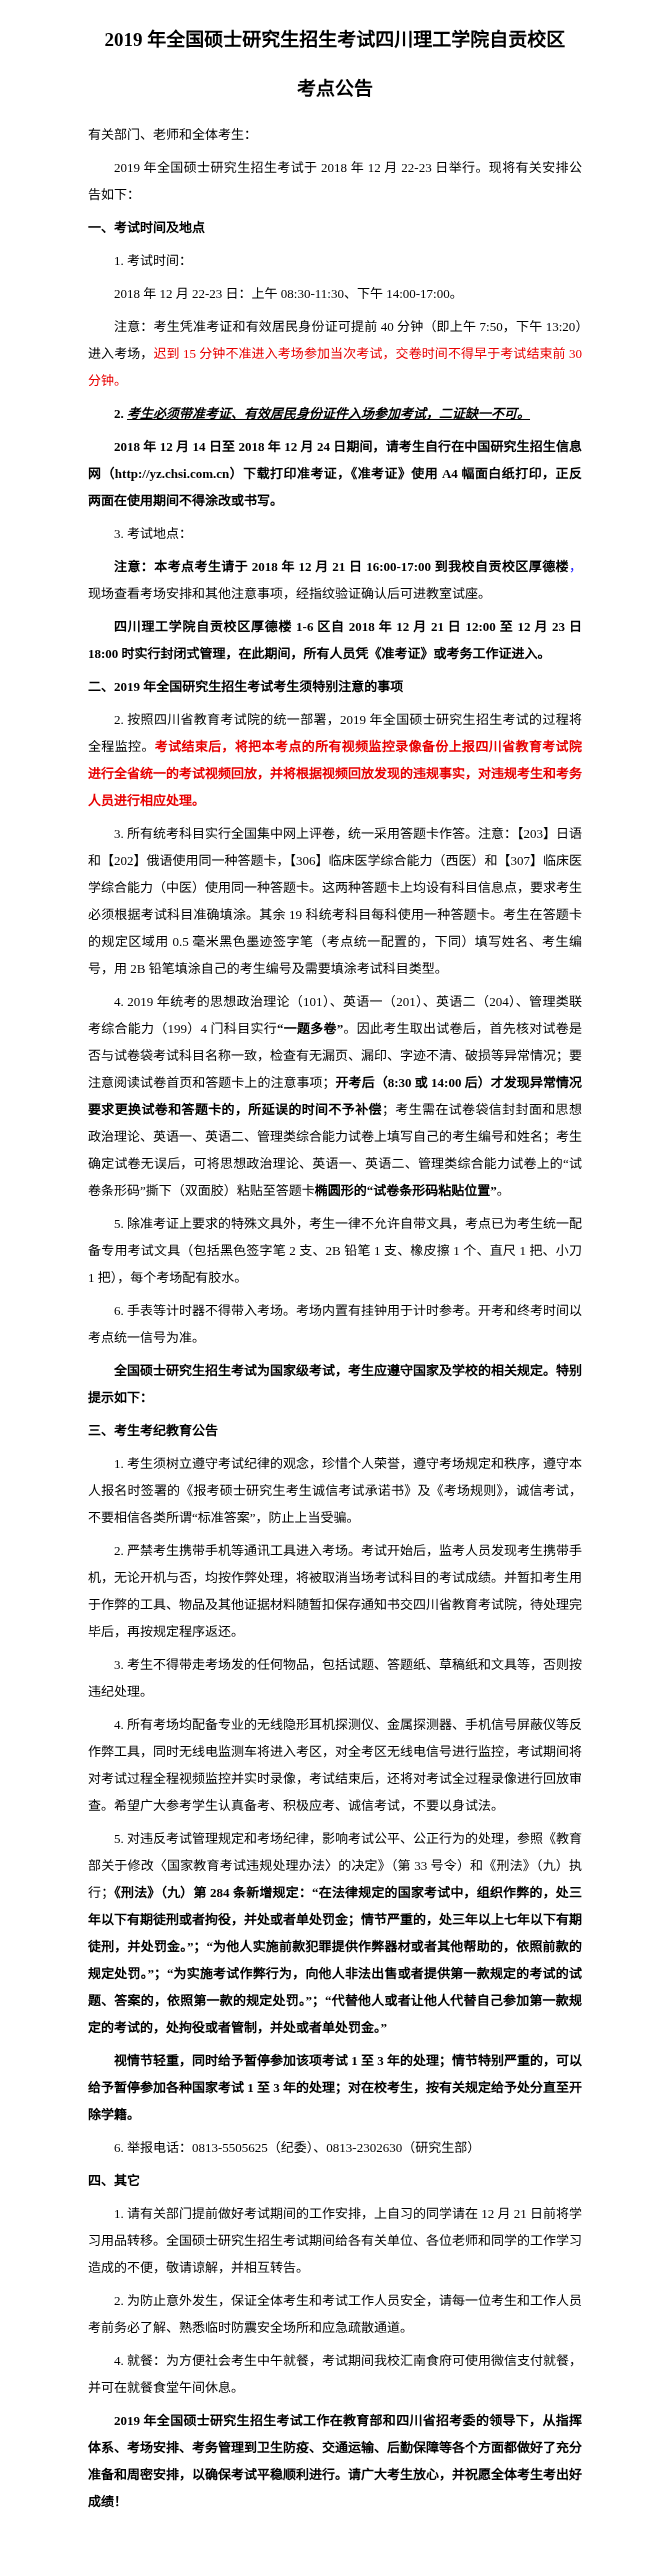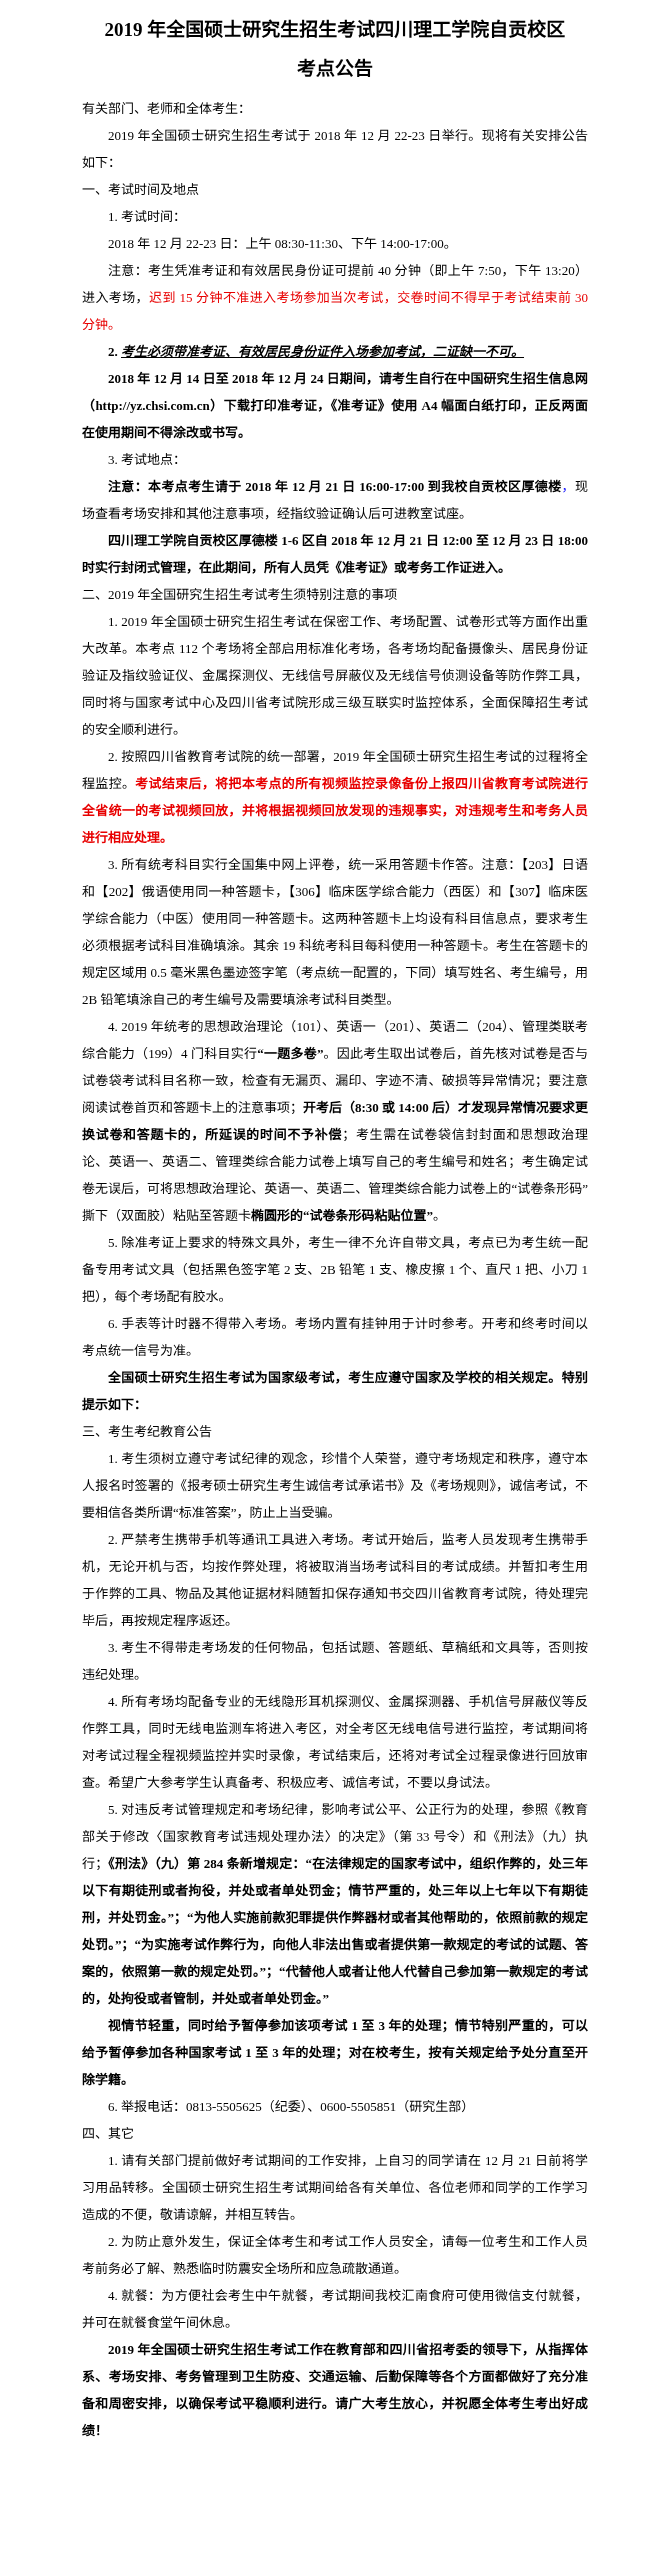--- a/index.html
+++ b/index.html
@@ -14,26 +14,26 @@
     color: #000000;
     font-family: "Liberation Serif", "DejaVu Serif", serif;
     font-size: 13px;
     line-height: 27px;
   }
   .title {
     text-align: center;
     font-weight: bold;
     font-size: 19px;
     line-height: 33px;
-    margin: 6px;
+    margin: 16px;
   }
   .title-block { margin-bottom: 10.4px; }
-  p.para { margin: 0; text-align: justify; }
+  p.para { margin: 6px; text-align: justify; }
   p.indent { text-indent: 2em; }
-  p.heading { font-weight: normal; }
+  p.heading { font-weight: bold; }
   p.right { text-align: right; padding-right: 18.3px; }
   p.phone-indent { text-indent: 9em; }
   .b { font-weight: bold; }
   .u { text-decoration: underline; font-style: italic; }
   .red { color: #e80000; }
   .blue { color: #1414ff; }
 </style>
 </head>
 <body>
 
@@ -48,35 +48,34 @@
       <p class="para heading"><span>一、考试时间及地点</span></p>
       <p class="para indent"><span>1. 考试时间：</span></p>
       <p class="para indent"><span>2018 年 12 月 22-23 日：上午 08:30-11:30、下午 14:00-17:00。</span></p>
       <p class="para indent"><span>注意：考生凭准考证和有效居民身份证可提前 40 分钟（即上午 7:50，下午 13:20）进入考场，</span><span class="red">迟到 15 分钟不准进入考场参加当次考试，交卷时间不得早于考试结束前 30 分钟。</span></p>
       <p class="para indent"><span class="b">2. </span><span class="b u">考生必须带准考证、有效居民身份证件入场参加考试，二证缺一不可。</span></p>
       <p class="para indent"><span class="b">2018 年 12 月 14 日至 2018 年 12 月 24 日期间，请考生自行在中国研究生招生信息网（http://yz.chsi.com.cn）下载打印准考证，《准考证》使用 A4 幅面白纸打印，正反两面在使用期间不得涂改或书写。</span></p>
       <p class="para indent"><span>3. 考试地点：</span></p>
       <p class="para indent"><span class="b">注意：本考点考生请于 2018 年 12 月 21 日 16:00-17:00 到我校自贡校区厚德楼</span><span class="blue">，</span><span>现场查看考场安排和其他注意事项，经指纹验证确认后可进教室试座。</span></p>
       <p class="para indent"><span class="b">四川理工学院自贡校区厚德楼 1-6 区自 2018 年 12 月 21 日 12:00 至 12 月 23 日 18:00 时实行封闭式管理，在此期间，所有人员凭《准考证》或考务工作证进入。</span></p>
       <p class="para heading"><span>二、2019 年全国研究生招生考试考生须特别注意的事项</span></p>
-      <p class="para indent"><span>1. 2019 年全国硕士研究生招生考试在保密工作、考场配置、试卷形式等方面作出重大改革。本考点 112 个考场将全部启用标准化考场，各考场均配备摄像头、居民身份证验证及指纹验证仪、金属探测仪、无线信号屏蔽仪及无线信号侦测设备等防作弊工具，同时将与国家考试中心及四川省考试院形成三级互联实时监控体系，全面保障招生考试的安全顺利进行。</span></p>
       <p class="para indent"><span>2. 按照四川省教育考试院的统一部署，2019 年全国硕士研究生招生考试的过程将全程监控。</span><span class="b red">考试结束后，将把本考点的所有视频监控录像备份上报四川省教育考试院进行全省统一的考试视频回放，并将根据视频回放发现的违规事实，对违规考生和考务人员进行相应处理。</span></p>
       <p class="para indent"><span>3. 所有统考科目实行全国集中网上评卷，统一采用答题卡作答。注意：【203】日语和【202】俄语使用同一种答题卡，【306】临床医学综合能力（西医）和【307】临床医学综合能力（中医）使用同一种答题卡。这两种答题卡上均设有科目信息点，要求考生必须根据考试科目准确填涂。其余 19 科统考科目每科使用一种答题卡。考生在答题卡的规定区域用 0.5 毫米黑色墨迹签字笔（考点统一配置的，下同）填写姓名、考生编号，用 2B 铅笔填涂自己的考生编号及需要填涂考试科目类型。</span></p>
       <p class="para indent"><span>4. 2019 年统考的思想政治理论（101）、英语一（201）、英语二（204）、管理类联考综合能力（199）4 门科目实行</span><span class="b">“一题多卷”</span><span>。因此考生取出试卷后，首先核对试卷是否与试卷袋考试科目名称一致，检查有无漏页、漏印、字迹不清、破损等异常情况；要注意阅读试卷首页和答题卡上的注意事项；</span><span class="b">开考后（8:30 或 14:00 后）才发现异常情况要求更换试卷和答题卡的，所延误的时间不予补偿</span><span>；考生需在试卷袋信封封面和思想政治理论、英语一、英语二、管理类综合能力试卷上填写自己的考生编号和姓名；考生确定试卷无误后，可将思想政治理论、英语一、英语二、管理类综合能力试卷上的“试卷条形码”撕下（双面胶）粘贴至答题卡</span><span class="b">椭圆形的“试卷条形码粘贴位置”</span><span>。</span></p>
       <p class="para indent"><span>5. 除准考证上要求的特殊文具外，考生一律不允许自带文具，考点已为考生统一配备专用考试文具（包括黑色签字笔 2 支、2B 铅笔 1 支、橡皮擦 1 个、直尺 1 把、小刀 1 把），每个考场配有胶水。</span></p>
       <p class="para indent"><span>6. 手表等计时器不得带入考场。考场内置有挂钟用于计时参考。开考和终考时间以考点统一信号为准。</span></p>
       <p class="para indent"><span class="b">全国硕士研究生招生考试为国家级考试，考生应遵守国家及学校的相关规定。特别提示如下：</span></p>
       <p class="para heading"><span>三、考生考纪教育公告</span></p>
       <p class="para indent"><span>1. 考生须树立遵守考试纪律的观念，珍惜个人荣誉，遵守考场规定和秩序，遵守本人报名时签署的《报考硕士研究生考生诚信考试承诺书》及《考场规则》，诚信考试，不要相信各类所谓“标准答案”，防止上当受骗。</span></p>
       <p class="para indent"><span>2. 严禁考生携带手机等通讯工具进入考场。考试开始后，监考人员发现考生携带手机，无论开机与否，均按作弊处理，将被取消当场考试科目的考试成绩。并暂扣考生用于作弊的工具、物品及其他证据材料随暂扣保存通知书交四川省教育考试院，待处理完毕后，再按规定程序返还。</span></p>
       <p class="para indent"><span>3. 考生不得带走考场发的任何物品，包括试题、答题纸、草稿纸和文具等，否则按违纪处理。</span></p>
       <p class="para indent"><span>4. 所有考场均配备专业的无线隐形耳机探测仪、金属探测器、手机信号屏蔽仪等反作弊工具，同时无线电监测车将进入考区，对全考区无线电信号进行监控，考试期间将对考试过程全程视频监控并实时录像，考试结束后，还将对考试全过程录像进行回放审查。希望广大参考学生认真备考、积极应考、诚信考试，不要以身试法。</span></p>
       <p class="para indent"><span>5. 对违反考试管理规定和考场纪律，影响考试公平、公正行为的处理，参照《教育部关于修改〈国家教育考试违规处理办法〉的决定》（第 33 号令）和《刑法》（九）执行；</span><span class="b">《刑法》（九）第 284 条新增规定：“在法律规定的国家考试中，组织作弊的，处三年以下有期徒刑或者拘役，并处或者单处罚金；情节严重的，处三年以上七年以下有期徒刑，并处罚金。”；“为他人实施前款犯罪提供作弊器材或者其他帮助的，依照前款的规定处罚。”；“为实施考试作弊行为，向他人非法出售或者提供第一款规定的考试的试题、答案的，依照第一款的规定处罚。”；“代替他人或者让他人代替自己参加第一款规定的考试的，处拘役或者管制，并处或者单处罚金。”</span></p>
       <p class="para indent"><span class="b">视情节轻重，同时给予暂停参加该项考试 1 至 3 年的处理；情节特别严重的，可以给予暂停参加各种国家考试 1 至 3 年的处理；对在校考生，按有关规定给予处分直至开除学籍。</span></p>
-      <p class="para indent"><span>6. 举报电话：0813-5505625（纪委）、0600-5505851（研究生部）</span></p>
+      <p class="para indent"><span>6. 举报电话：0813-5505625（纪委）、0813-2302630（研究生部）</span></p>
       <p class="para heading"><span>四、其它</span></p>
       <p class="para indent"><span>1. 请有关部门提前做好考试期间的工作安排，上自习的同学请在 12 月 21 日前将学习用品转移。全国硕士研究生招生考试期间给各有关单位、各位老师和同学的工作学习造成的不便，敬请谅解，并相互转告。</span></p>
       <p class="para indent"><span>2. 为防止意外发生，保证全体考生和考试工作人员安全，请每一位考生和工作人员考前务必了解、熟悉临时防震安全场所和应急疏散通道。</span></p>
       <p class="para indent"><span>4. 就餐：为方便社会考生中午就餐，考试期间我校汇南食府可使用微信支付就餐，并可在就餐食堂午间休息。</span></p>
       <p class="para indent"><span class="b">2019 年全国硕士研究生招生考试工作在教育部和四川省招考委的领导下，从指挥体系、考场安排、考务管理到卫生防疫、交通运输、后勤保障等各个方面都做好了充分准备和周密安排，以确保考试平稳顺利进行。请广大考生放心，并祝愿全体考生考出好成绩！</span></p>
       <p class="para right"></p>
     </main>
 </div>
 
 

